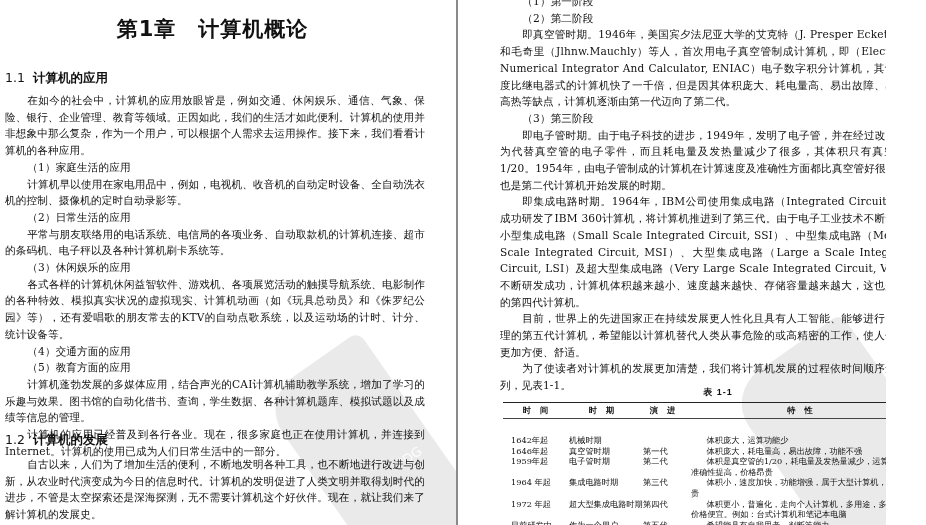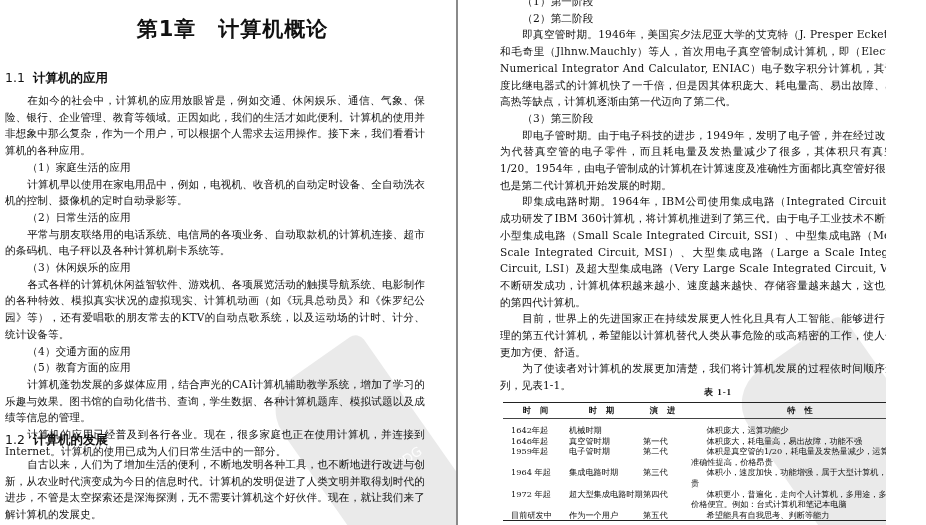--- a/index.html
+++ b/index.html
@@ -19,52 +19,52 @@
   }
   .wm-left { left:315px; top:345px; width:120px; height:230px; }
   .wm-right { left:790px; top:360px; width:140px; height:260px; }
   .wm-text {
     position:absolute; color:#fff; font-family:"DejaVu Sans",sans-serif;
     font-size:13px; transform:rotate(-35deg); opacity:0.9;
   }
 
   .chapter-title {
     position:absolute; left:0; width:425px; top:15px; text-align:center;
-    font-family:"DejaVu Sans",sans-serif; font-weight:bold; font-size:21px; letter-spacing:1px;padding-left:20px;
+    font-family:"DejaVu Sans",sans-serif; font-weight:bold; font-size:21px; letter-spacing:1px;
   }
   .chapter-title .sp { display:inline-block; width:22px; }
   .section-heading {
     position:absolute; left:5px; font-family:"DejaVu Sans",sans-serif;
     font-weight:bold; font-size:12.5px;
   }
   .section-heading .num { display:inline-block; width:28px; font-weight:normal; }
 
   .textblock {
     position:absolute; font-size:10.6px; line-height:16.7px; text-align:justify;
     letter-spacing:0.15px;
   }
   .textblock p { margin:0; text-indent:2.1em; }
   .textblock p.sub { text-indent:2.1em; }
   .lb1 { left:5px; top:92px; width:420px; }
   .lb2 { left:5px; top:456px; width:420px; }
   .rb1 { left:42px; top:-7px; width:418px; }
 
   .table-caption {
     position:absolute; left:200px; top:386px; width:120px; text-align:center;
-    font-family:Liberation Serif, serif; font-weight:bold; font-size:9px; letter-spacing:1px;
+    font-family:Liberation Sans, sans-serif; font-weight:bold; font-size:9px; letter-spacing:1px;
   }
   .data-table {
     position:absolute; left:45px; top:402px; width:415px; border-collapse:collapse;
     font-size:8.2px; line-height:10.6px;
   }
   .data-table thead tr { border-top:1.6px solid #222; border-bottom:0.8px solid #444; }
   .data-table tbody tr.last { border-bottom:1.6px solid #222; }
   .data-table th { font-weight:bold; height:15px; padding:0; letter-spacing:9px; }
   .data-table td { padding:0; vertical-align:top; }
-  .data-table tbody tr:first-child td { padding-top:6px; }
+  .data-table tbody tr:first-child td { padding-top:16px; }
   .c1 { width:58px; padding-left:8px !important; }
   .c2 { width:74px; }
   .c3 { width:48px;margin-top:21px; }
   .c4 { text-indent:1.9em; }
 </style>
 </head>
 <body>
 
 <div class="page page-left">
   <div class="watermark wm-left"></div>

